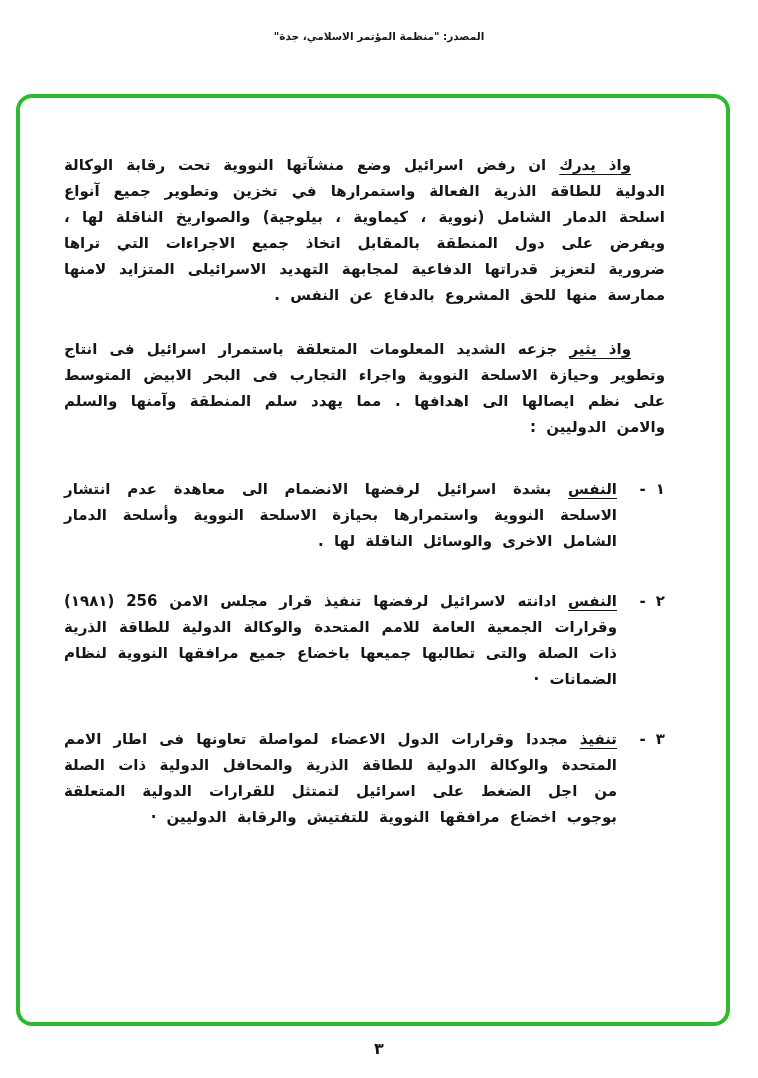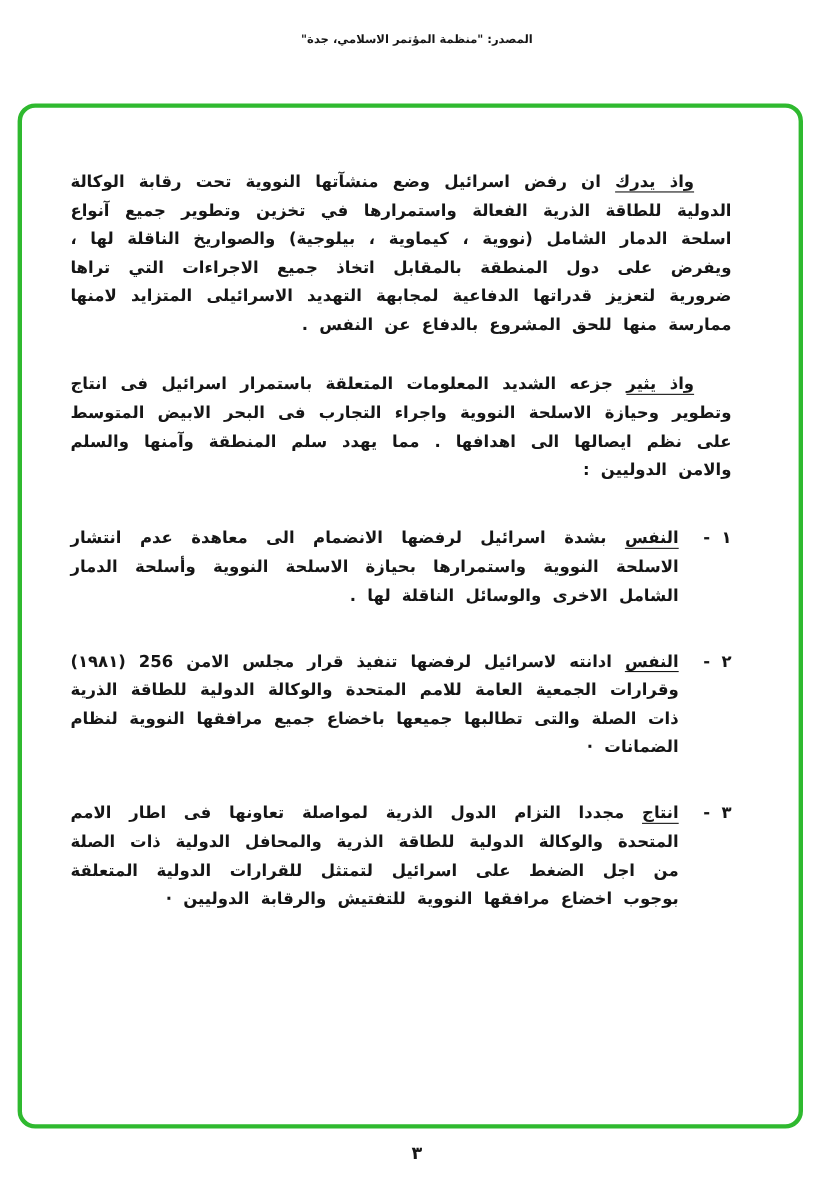--- a/index.html
+++ b/index.html
@@ -97,20 +97,20 @@
         <div class="item-body"><span class="lead">النفس</span> <span>بشدة اسرائيل لرفضها الانضمام الى معاهدة عدم انتشار الاسلحة النووية واستمرارها بحيازة الاسلحة النووية وأسلحة الدمار الشامل الاخرى والوسائل الناقلة لها .</span></div>
       </div>
 
       <div class="item">
         <div class="item-marker">٢ -</div>
         <div class="item-body"><span class="lead">النفس</span> <span>ادانته لاسرائيل لرفضها تنفيذ قرار مجلس الامن 256 (١٩٨١) وقرارات الجمعية العامة للامم المتحدة والوكالة الدولية للطاقة الذرية ذات الصلة والتى تطالبها جميعها باخضاع جميع مرافقها النووية لنظام الضمانات ·</span></div>
       </div>
 
       <div class="item">
         <div class="item-marker">٣ -</div>
-        <div class="item-body"><span class="lead">انتاج</span> <span>مجددا التزام الدول الذرية لمواصلة تعاونها فى اطار الامم المتحدة والوكالة الدولية للطاقة الذرية والمحافل الدولية ذات الصلة من اجل الضغط على اسرائيل لتمتثل للقرارات الدولية المتعلقة بوجوب اخضاع مرافقها النووية للتفتيش والرقابة الدوليين ·</span></div>
+        <div class="item-body"><span class="lead">تنفيذ</span> <span>مجددا وقرارات الدول الاعضاء لمواصلة تعاونها فى اطار الامم المتحدة والوكالة الدولية للطاقة الذرية والمحافل الدولية ذات الصلة من اجل الضغط على اسرائيل لتمتثل للقرارات الدولية المتعلقة بوجوب اخضاع مرافقها النووية للتفتيش والرقابة الدوليين ·</span></div>
       </div>
 
     </div>
   </div>
 </div>
 
 <div class="page-number">٣</div>
 
 </body></html>

